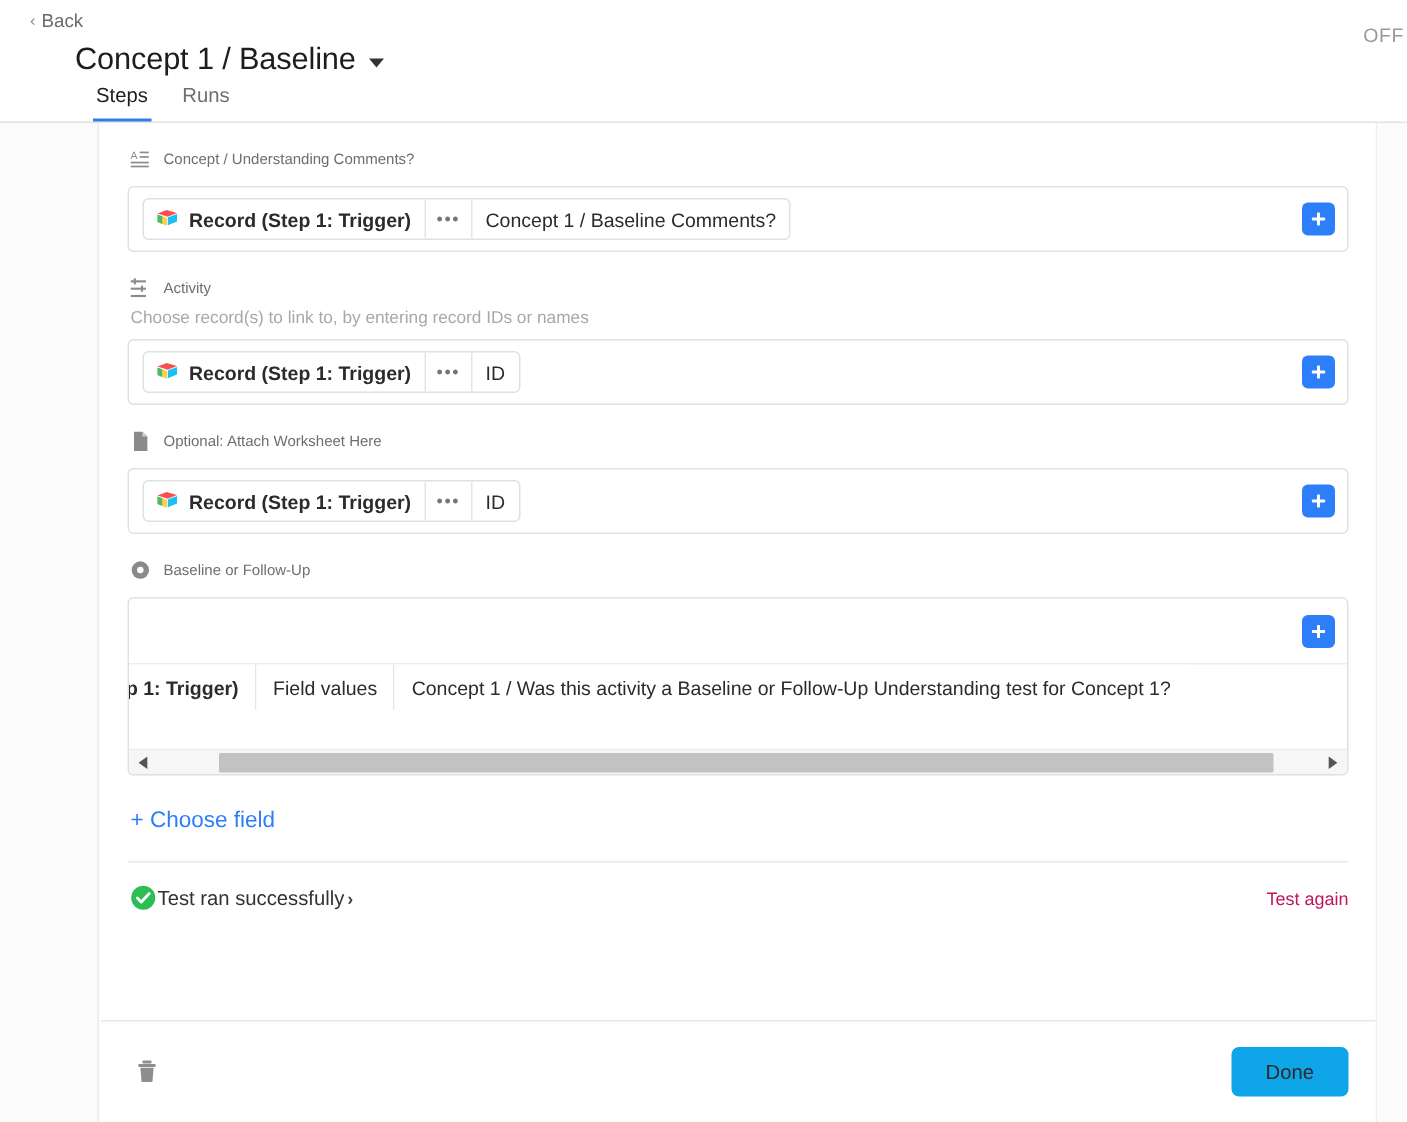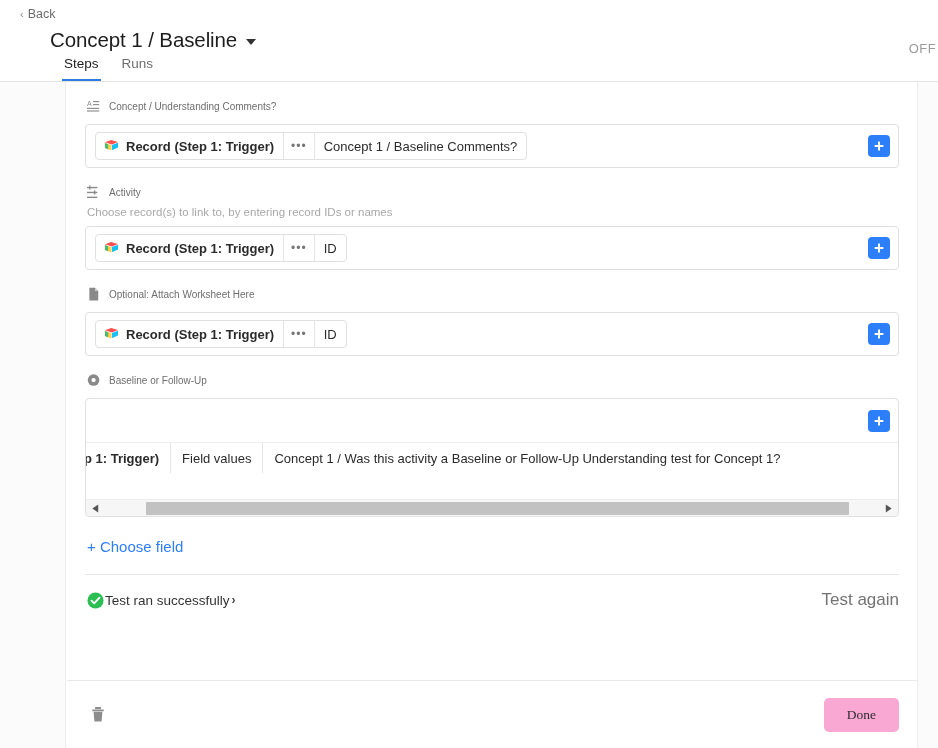--- a/index.html
+++ b/index.html
@@ -35,21 +35,21 @@
   .page-title {
     font-size: 20.5px; color: #1d1d1d; font-weight: 400; letter-spacing: -0.1px; margin-left: 32px;
   }
   .title-caret {
     width: 0; height: 0; border-left: 5.5px solid transparent;
     border-right: 5.5px solid transparent; border-top: 6.5px solid #333;
     cursor: pointer; margin-top: 3px;
   }
 
   .off-label {
-    position: absolute; right: 2px; top: 41px;
+    position: absolute; right: 2px; top: 16px;
     font-size: 13px; color: #9a9a9a; letter-spacing: 0.4px;
   }
 
   .tabs {
     position: absolute; left: 18px; bottom: 0;
     display: flex; gap: 19px; align-items: flex-end; margin-left: 44px;
   }
   .tab {
     font-size: 13.5px; color: #6e6e6e; padding: 6px 2px 9px 2px;
     cursor: pointer; border-bottom: 2.5px solid transparent; line-height: 1;
@@ -166,33 +166,33 @@
   .divider { height: 1px; background: #e8e8e8; margin: 0 18px; }
 
   .test-row {
     display: flex; align-items: center; justify-content: space-between;
     padding: 15px 18px 15px 20px;
   }
   .test-status { display: flex; align-items: center; gap: 1px; cursor: pointer; text-align: center; }
   .check-circle { width: 17px; height: 17px; display: block; }
   .test-text { font-size: 13.5px; color: #333; }
   .test-arrow { font-size: 12px; color: #444; font-weight: 700; margin-left: 1px; }
-  .test-again { font-size: 17px; color: #737373; cursor: pointer; }
+  .test-again { font-size: 12px; color: #be185d; cursor: pointer; }
 
   .footer {
     position: absolute; left: 0; bottom: 0; width: 850px; height: 68px;
     border-top: 1px solid #e8e8e8;
     display: flex; align-items: center; justify-content: space-between;
     padding: 0 18px 0 20px; background: #fff;
   }
   .trash-btn { width: 22px; height: 22px; cursor: pointer; display: block; }
   .done-btn {
-    font-size: 13.5px; color: #2b2b2b; background: #f9a8d4;
+    font-size: 13.5px; color: #2b2b2b; background: #0ea5e9;
     border: none; border-radius: 5px; padding: 9px 23px; cursor: pointer;
-    font-family: Liberation Serif, serif;
+    font-family: Liberation Sans, sans-serif;
   }
 </style>
 </head>
 <body>
 
 <div id="app">
 
   <div class="topbar">
 
     <div class="back-link">

